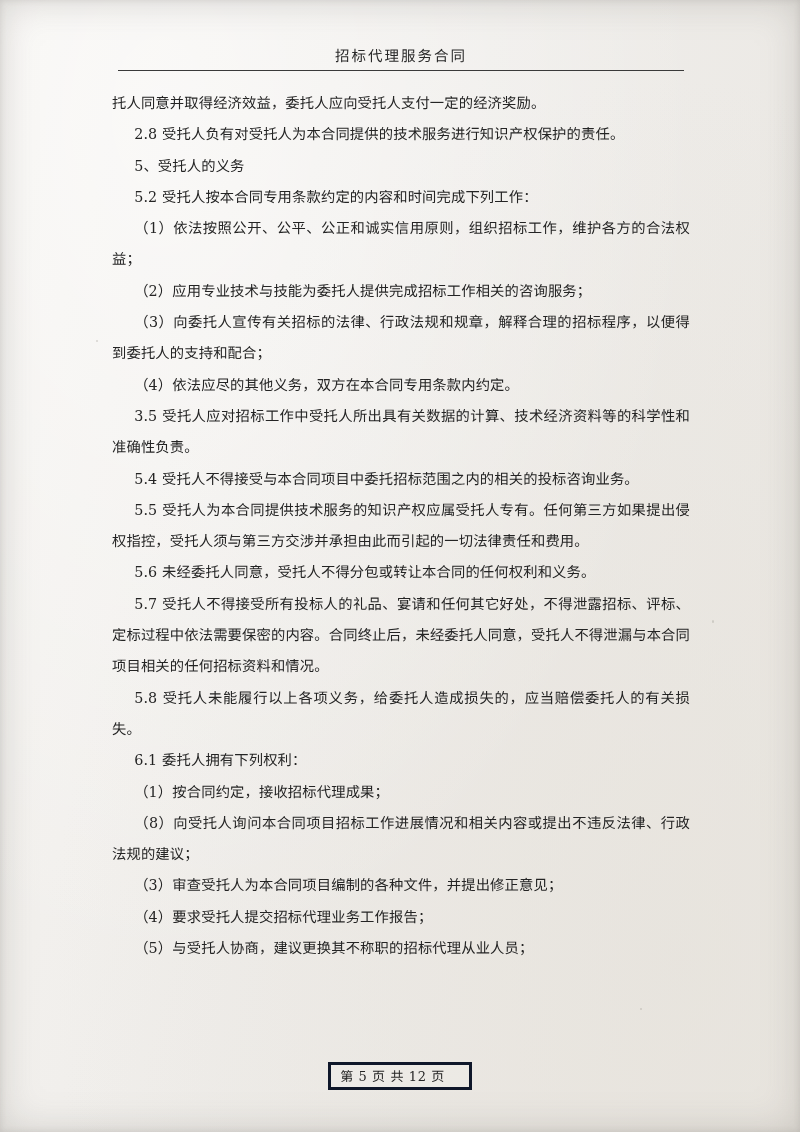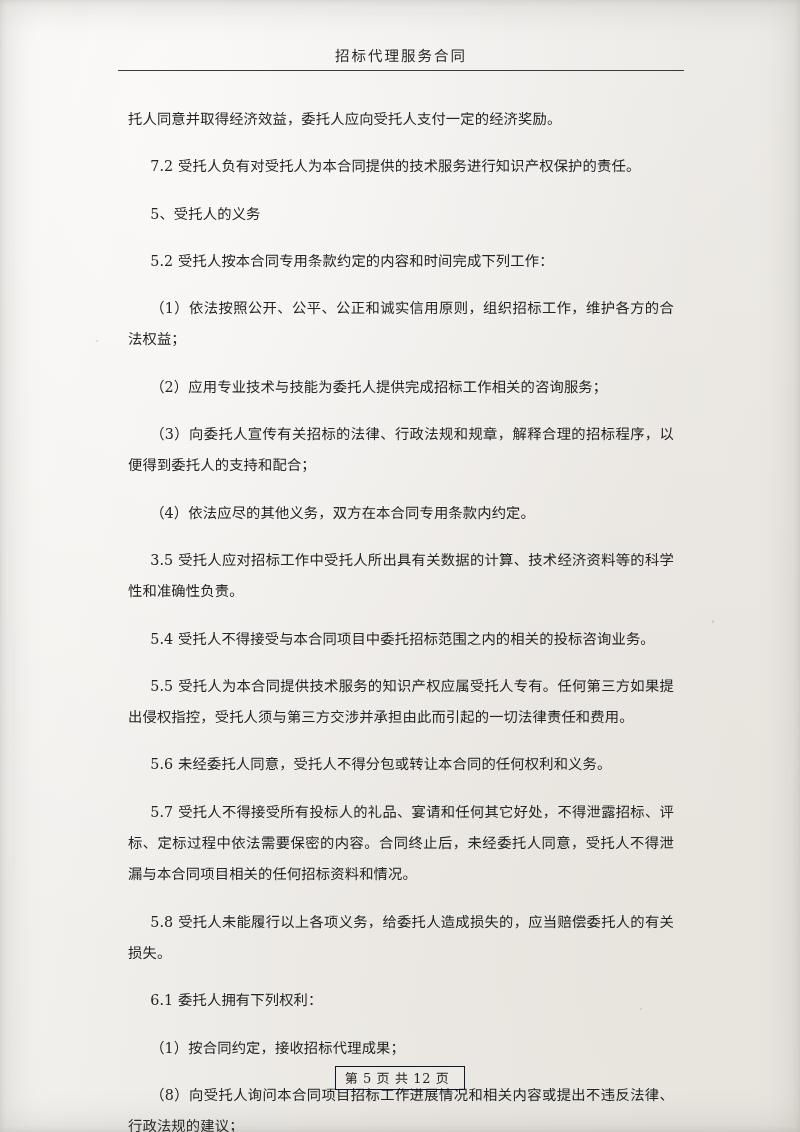--- a/index.html
+++ b/index.html
@@ -66,37 +66,37 @@
     left: 112px;
     width: 578px;
     font-family: "DejaVu Serif", "Liberation Serif", serif;
     font-size: 14.3px;
     line-height: 31.3px;
     color: #242424;
     text-align: justify;
     text-justify: inter-ideograph;
   }
   .body-text p {
-    margin: 16px;
+    margin: 0;
     text-indent: 0;
     letter-spacing: 0.15px;
   }
   .body-text p.ind1 { text-indent: 1.55em; }
   .body-text p.ind0 { text-indent: 0; }
   .footer {
     position: absolute;
     left: 0;
     right: 0;
     bottom: 42px;
     text-align: center;
   }
   .footer-box {
     display: inline-block;
-    border: 1px solid #0f172a;
-    padding: 1px 15px 2px 9px;
+    border: 3px solid #0f172a;
+    padding: 1px 24px 2px 9px;
     font-family: "DejaVu Serif", "Liberation Serif", serif;
     font-size: 13px;
     color: #262626;
     letter-spacing: 0.6px;
     background: rgba(255,255,255,0.12);
   }
   .speck {
     position: absolute;
     background: rgba(150,145,138,0.35);
     border-radius: 50%;
@@ -111,21 +111,21 @@
 
   <div class="content">
 
     <div class="header">
       <div class="header-title">招标代理服务合同</div>
       <div class="header-rule"></div>
     </div>
 
     <div class="body-text">
       <p class="ind0">托人同意并取得经济效益，委托人应向受托人支付一定的经济奖励。</p>
-      <p class="ind1">7.2 受托人负有对受托人为本合同提供的技术服务进行知识产权保护的责任。</p>
+      <p class="ind1">2.8 受托人负有对受托人为本合同提供的技术服务进行知识产权保护的责任。</p>
       <p class="ind1">5、受托人的义务</p>
       <p class="ind1">5.2 受托人按本合同专用条款约定的内容和时间完成下列工作：</p>
       <p class="ind1">（1）依法按照公开、公平、公正和诚实信用原则，组织招标工作，维护各方的合法权益；</p>
       <p class="ind1">（2）应用专业技术与技能为委托人提供完成招标工作相关的咨询服务；</p>
       <p class="ind1">（3）向委托人宣传有关招标的法律、行政法规和规章，解释合理的招标程序，以便得到委托人的支持和配合；</p>
       <p class="ind1">（4）依法应尽的其他义务，双方在本合同专用条款内约定。</p>
       <p class="ind1">3.5 受托人应对招标工作中受托人所出具有关数据的计算、技术经济资料等的科学性和准确性负责。</p>
       <p class="ind1">5.4 受托人不得接受与本合同项目中委托招标范围之内的相关的投标咨询业务。</p>
       <p class="ind1">5.5 受托人为本合同提供技术服务的知识产权应属受托人专有。任何第三方如果提出侵权指控，受托人须与第三方交涉并承担由此而引起的一切法律责任和费用。</p>
       <p class="ind1">5.6 未经委托人同意，受托人不得分包或转让本合同的任何权利和义务。</p>

